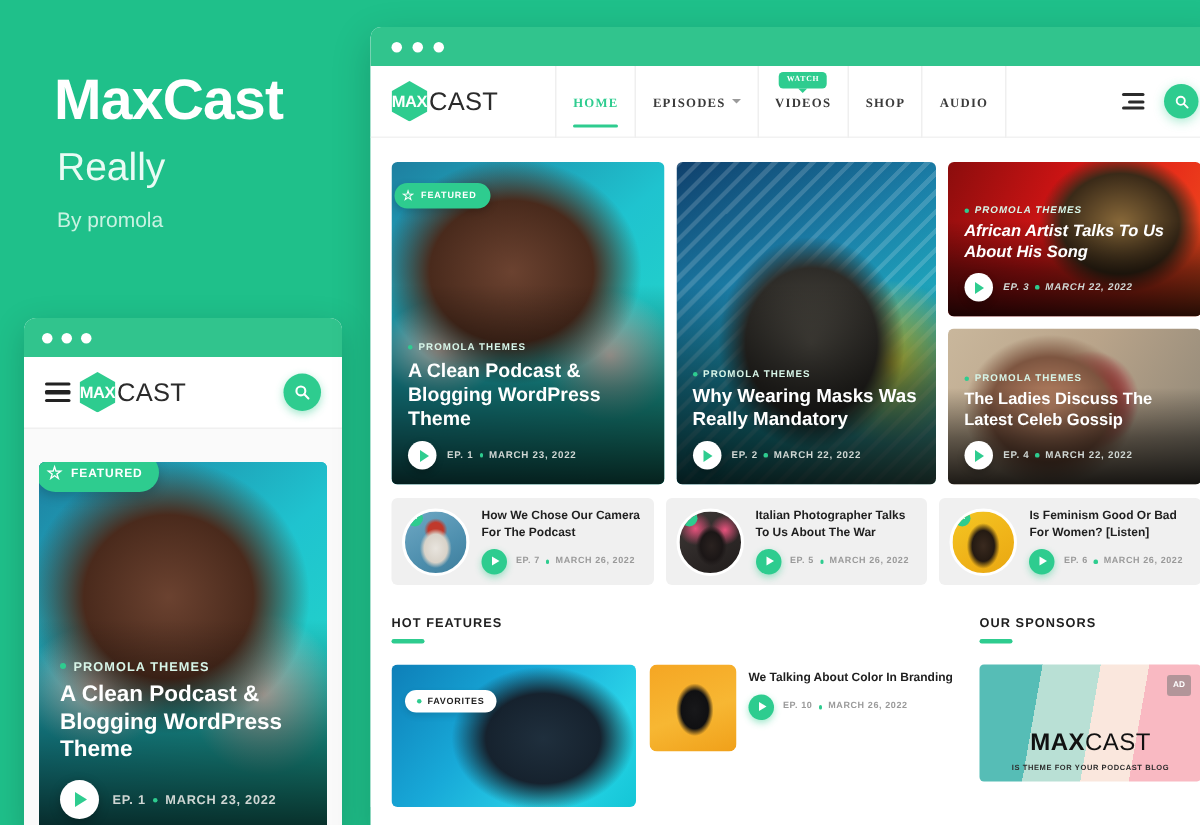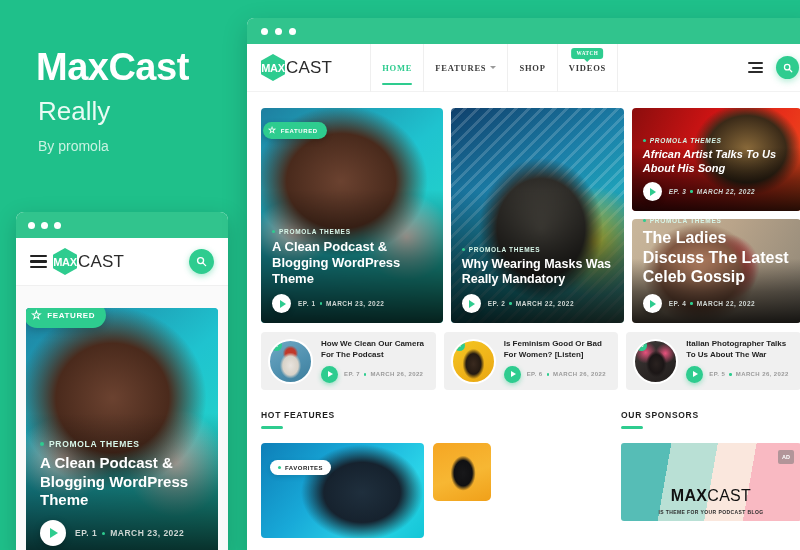--- a/index.html
+++ b/index.html
@@ -175,21 +175,21 @@
 
   .h3 { height: 103px; background:
       radial-gradient(ellipse 40% 56% at 68% 40%, #8a6a3a 0%, #3a2a18 58%, rgba(58,42,24,0) 80%),
       linear-gradient(115deg,#8b0d0d 0%, #cf1414 40%, #e8301a 72%, #f2521f 100%); font-style: italic; }
   .h3 .htitle { font-size: 11px; }
 
   .h4 { height: 104px; background:
       radial-gradient(ellipse 42% 60% at 40% 52%, #c28a6a 0%, #7d5540 56%, rgba(125,85,64,0) 80%),
       radial-gradient(circle at 56% 46%, #c3283a 0%, #9d1c2c 16%, rgba(157,28,44,0) 30%),
       linear-gradient(120deg,#c9b79c 0%, #b9a48a 45%, #8d8576 100%); }
-  .h4 .htitle { font-size: 16px; }
+  .h4 .htitle { font-size: 11px; }
 
   .hcard .cat2 { font-size: 6.5px; color: #d7f5e8; letter-spacing: .7px; font-weight: 700; display: flex; align-items: center; gap: 4px; }
   .hcard .cat2 .bullet { width: 3px; height: 3px; background: #2ecc8f; border-radius: 50%; }
   .hcard .play-row2 { display: flex; align-items: center; gap: 7px; margin-top: 7px; }
   .pbtn { width: 19px; height: 19px; border-radius: 50%; background: #fff; display: flex; align-items: center; justify-content: center; box-shadow: 0 2px 5px rgba(0,0,0,.25); }
   .pbtn .tri { width: 0; height: 0; border-left: 6px solid #2ecc8f; border-top: 4px solid transparent; border-bottom: 4px solid transparent; margin-left: 2px; }
   .ep2 { font-size: 6.5px; color: #cfd6d3; letter-spacing: .5px; font-weight: 700; display: flex; align-items: center; gap: 4px; }
   .ep2 .bullet { width: 2.5px; height: 2.5px; background: #2ecc8f; border-radius: 50%; }
 
   .feat-pill-sm {
@@ -243,21 +243,21 @@
   .hot-small { display: flex; gap: 8px; }
   .thumb {
     width: 58px; height: 58px; border-radius: 5px; flex: none;
     background:
       radial-gradient(ellipse 30% 42% at 52% 52%, #18181a 0%, #101012 52%, rgba(16,16,18,0) 72%),
       linear-gradient(160deg,#f5a623 0%, #f7b733 55%, #f0a019 100%);
   }
   .hot-txt { padding-top: 4px; }
   .hot-title { font-size: 8px; font-weight: 700; color: #1f1f1f; line-height: 1.35; }
 
-  .sponsors { width: 180px; }
+  .sponsors { width: 148px; }
   .ad {
     margin-top: 14px; height: 78px; border-radius: 3px; position: relative; overflow: hidden;
     background: linear-gradient(100deg,
       #56bdb6 0%, #56bdb6 26%,
       #b9e0d5 26%, #b9e0d5 50%,
       #fae7dd 50%, #fae7dd 70%,
       #f9b9c2 70%, #f9b9c2 100%);
   }
   .ad-badge {
     position: absolute; right: 7px; top: 7px; width: 16px; height: 14px;
@@ -369,29 +369,32 @@
           <span>MAX</span>
         </span>
         <span class="logo-rest">CAST</span>
       </span>
 
       <nav class="menu">
         <a class="menu-item active">
           <span>HOME</span>
         </a>
         <a class="menu-item">
-          <span>FEATURES</span>
+          <span>EPISODES</span>
           <span class="caret"></span>
+        </a>
+        <a class="menu-item">
+          <span class="watch-badge">WATCH</span>
+          <span>VIDEOS</span>
         </a>
         <a class="menu-item">
           <span>SHOP</span>
         </a>
         <a class="menu-item">
-          <span class="watch-badge">WATCH</span>
-          <span>VIDEOS</span>
+          <span>AUDIO</span>
         </a>
       </nav>
 
       <div class="nav-right">
         <span class="stack">
             <i></i>
             <i></i>
             <i></i>
           </span>
         <span class="nav-search">
@@ -501,27 +504,46 @@
         </div>
       </div>
 
       <div class="ep-row">
 
         <div class="ep-card">
           <div class="avatar av1">
             <span class="rank">1</span>
           </div>
           <div class="ep-txt">
-            <div class="ep-title">How We Clean Our Camera For The Podcast</div>
+            <div class="ep-title">How We Chose Our Camera For The Podcast</div>
             <div class="ep-sub">
               <span class="pbtn-g">
                   <span class="tri"></span>
                 </span>
               <span class="ep-date">
                 <span>EP. 7</span>
+                <span class="bullet"></span>
+                <span>MARCH 26, 2022</span>
+              </span>
+            </div>
+          </div>
+        </div>
+
+        <div class="ep-card">
+          <div class="avatar av3">
+            <span class="rank">3</span>
+          </div>
+          <div class="ep-txt">
+            <div class="ep-title">Italian Photographer Talks To Us About The War</div>
+            <div class="ep-sub">
+              <span class="pbtn-g">
+                  <span class="tri"></span>
+                </span>
+              <span class="ep-date">
+                <span>EP. 5</span>
                 <span class="bullet"></span>
                 <span>MARCH 26, 2022</span>
               </span>
             </div>
           </div>
         </div>
 
         <div class="ep-card">
           <div class="avatar av2">
             <span class="rank">2</span>
@@ -533,54 +555,48 @@
                   <span class="tri"></span>
                 </span>
               <span class="ep-date">
                 <span>EP. 6</span>
                 <span class="bullet"></span>
                 <span>MARCH 26, 2022</span>
               </span>
             </div>
           </div>
         </div>
-
-        <div class="ep-card">
-          <div class="avatar av3">
-            <span class="rank">3</span>
-          </div>
-          <div class="ep-txt">
-            <div class="ep-title">Italian Photographer Talks To Us About The War</div>
-            <div class="ep-sub">
-              <span class="pbtn-g">
-                  <span class="tri"></span>
-                </span>
-              <span class="ep-date">
-                <span>EP. 5</span>
-                <span class="bullet"></span>
-                <span>MARCH 26, 2022</span>
-              </span>
-            </div>
-          </div>
-        </div>
       </div>
 
       <div class="bottom">
         <div class="hot">
           <div class="sec-title">HOT FEATURES</div>
           <div class="sec-rule"></div>
           <div class="hot-grid">
             <div class="hot-big">
               <div class="fav-pill">
                 <span class="bullet"></span>
                 <span>FAVORITES</span>
               </div>
             </div>
             <div class="hot-small">
               <div class="thumb"></div>
+              <div class="hot-txt">
+                <div class="hot-title">We Talking About Color In Branding</div>
+                <div class="ep-sub">
+                  <span class="pbtn-g">
+                      <span class="tri"></span>
+                    </span>
+                  <span class="ep-date">
+                    <span>EP. 10</span>
+                    <span class="bullet"></span>
+                    <span>MARCH 26, 2022</span>
+                  </span>
+                </div>
+              </div>
             </div>
           </div>
         </div>
 
         <div class="sponsors">
           <div class="sec-title">OUR SPONSORS</div>
           <div class="sec-rule"></div>
           <div class="ad">
             <span class="ad-badge">AD</span>
             <div class="ad-logo">

